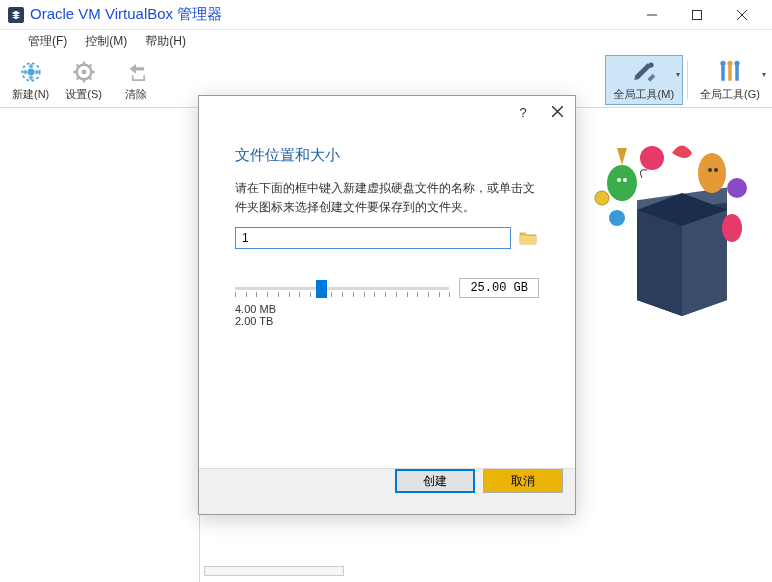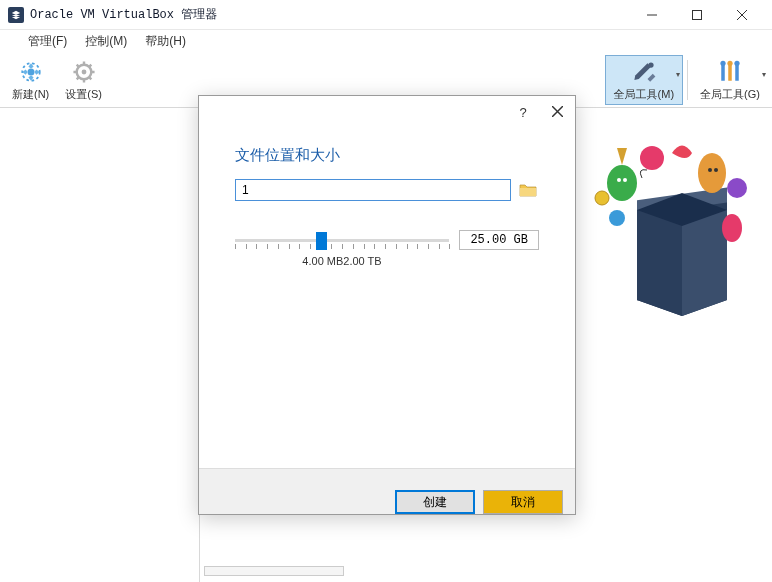--- a/index.html
+++ b/index.html
@@ -1,21 +1,21 @@
 <!DOCTYPE html>
 <html><head>
   <meta charset="utf-8">
   <style>
     * { margin: 0; padding: 0; box-sizing: border-box; font-family: "Microsoft YaHei", "Segoe UI", sans-serif; }
     body { width: 772px; height: 582px; background: #fff; position: relative; overflow: hidden; }
     
     .titlebar { height: 30px; background: #fff; display: flex; align-items: center; padding: 0 8px; border-bottom: 1px solid #e8e8e8; }
     .titlebar-icon { width: 16px; height: 16px; background: #2a3e5c; border-radius: 2px; display: flex; align-items: center; justify-content: center; margin-right: 6px; }
     .titlebar-icon svg { width: 10px; height: 10px; }
-    .titlebar-text { font-size: 12px; color: #0f172a; flex: 1; font-family: Liberation Mono, monospace; }
+    .titlebar-text { font-size: 15px; color: #1d4ed8; flex: 1; }
     .win-controls { display: flex; }
     .win-btn { width: 45px; height: 30px; display: flex; align-items: center; justify-content: center; color: #666; font-size: 11px; }
     
     .menubar { height: 22px; display: flex; align-items: center; padding: 0 20px; gap: 2px; background: #fff; }
     .menu-item { padding: 2px 8px; font-size: 12px; color: #333; }
     
     .toolbar { height: 56px; display: flex; align-items: center; padding: 0 4px; border-bottom: 1px solid #d8d8d8; background: #fff; }
     .tool-btn { display: flex; flex-direction: column; align-items: center; justify-content: center; padding: 2px 8px; font-size: 11px; color: #333; min-width: 52px; position: relative; }
     .tool-btn .ico { width: 28px; height: 28px; display: flex; align-items: center; justify-content: center; margin-bottom: 1px; }
     .tool-btn.highlighted { background: #cde6f7; border: 1px solid #7badd6; }
@@ -45,23 +45,23 @@
     .input-row { display: flex; align-items: center; gap: 6px; margin-bottom: 12px; }
     .text-input { flex: 1; height: 22px; border: 1px solid #4a90d9; padding: 0 6px; font-size: 12px; outline: none; }
     .folder-btn { width: 22px; height: 20px; display: flex; align-items: center; justify-content: center; cursor: pointer; }
     
     .slider-row { position: relative; margin-top: 28px; height: 22px; display: flex; align-items: center; }
     .slider-track { flex: 1; height: 3px; background: #d8d8d8; position: relative; margin-right: 10px; }
     .slider-ticks { position: absolute; width: 100%; top: 5px; }
     .slider-tick { position: absolute; width: 1px; height: 5px; background: #999; }
     .slider-thumb { position: absolute; top: -7px; width: 11px; height: 18px; background: #0078d7; left: 38%; }
     .size-display { border: 1px solid #bbb; padding: 2px 10px; font-size: 12px; font-family: "Courier New", monospace; min-width: 78px; text-align: right; }
-    .slider-labels { display: flex; justify-content: center; font-size: 11px; color: #333; margin-top: 4px; font-family: "Courier New", monospace; padding-right: 90px; }
-    
-    .dialog-footer { height: 46px; border-top: 1px solid #ddd; background: #f0f0f0; display: flex; align-items: flex-end; justify-content: flex-end; padding: 0 12px; gap: 8px; }
+    .slider-labels { display: flex; justify-content: flex-start; font-size: 11px; color: #333; margin-top: 4px; font-family: "Courier New", monospace; padding-right: 90px; flex-direction: column; }
+    
+    .dialog-footer { height: 46px; border-top: 1px solid #ddd; background: #f0f0f0; display: flex; align-items: flex-start; justify-content: flex-end; padding: 0 12px; gap: 8px; }
     .dlg-btn { min-width: 80px; height: 24px; border: 1px solid #adadad; background: #eab308; font-size: 12px; cursor: pointer; }
     .dlg-btn.primary { border: 2px solid #0078d7; background: #e1e1e1; }
     
     .bottom-strip { position: absolute; bottom: 6px; left: 204px; width: 140px; height: 10px; border: 1px solid #ccc; background: #f5f5f5; }
   </style>
 </head>
 <body>
 
 <div class="titlebar">
   <div class="titlebar-icon">
@@ -108,20 +108,29 @@
   </div>
   <div class="tool-btn">
     <div class="ico">
       <svg width="26" height="26" viewBox="0 0 32 32">
           <circle cx="16" cy="16" r="9" fill="none" stroke="#b0b0b0" stroke-width="3"></circle>
           <circle cx="16" cy="16" r="3" fill="#b0b0b0"></circle>
           <path d="M16 3v5M16 24v5M3 16h5M24 16h5M7 7l3 3M22 22l3 3M25 7l-3 3M10 22l-3 3" stroke="#b0b0b0" stroke-width="3"></path>
         </svg>
     </div>
     <span>设置(S)</span>
+  </div>
+  <div class="tool-btn">
+    <div class="ico">
+      <svg width="26" height="26" viewBox="0 0 32 32">
+          <path d="M8 12l8-6v4h10v4H16v4z" fill="#b0b0b0"></path>
+          <path d="M12 20v6h14v-6" fill="none" stroke="#b0b0b0" stroke-width="2"></path>
+        </svg>
+    </div>
+    <span>清除</span>
   </div>
   <div class="toolbar-spacer"></div>
   <div class="tool-btn highlighted">
     <div class="ico">
       <svg width="28" height="28" viewBox="0 0 32 32">
           <path d="M6 20l14-14 4 4-14 14-5 1z" fill="#4a5c78"></path>
           <circle cx="24" cy="8" r="3" fill="#4a5c78"></circle>
           <path d="M20 24l6-6 3 3-6 6z" fill="#6a7c98"></path>
         </svg>
     </div>
@@ -190,20 +199,21 @@
   <div class="dialog-titlebar">
     <span class="dlg-icon-btn">?</span>
     <span class="dlg-icon-btn">
       <svg width="11" height="11" viewBox="0 0 10 10">
           <path d="M0 0l10 10M10 0L0 10" stroke="#333" stroke-width="1.3"></path>
         </svg>
     </span>
   </div>
   <div class="dialog-body">
     <div class="section-title">文件位置和大小</div>
+    <div class="section-desc">请在下面的框中键入新建虚拟硬盘文件的名称，或单击文件夹图标来选择创建文件要保存到的文件夹。</div>
     <div class="input-row">
       <input class="text-input" type="text" value="1" style="">
       <div class="folder-btn">
         <svg width="18" height="16" viewBox="0 0 18 16">
             <path d="M1 3h5l2 2h9v9H1z" fill="#f3c74e" stroke="#b8923a" stroke-width="0.7"></path>
             <path d="M1 6h16v8H1z" fill="#f7d77e"></path>
           </svg>
       </div>
     </div>
     <div class="slider-row">

